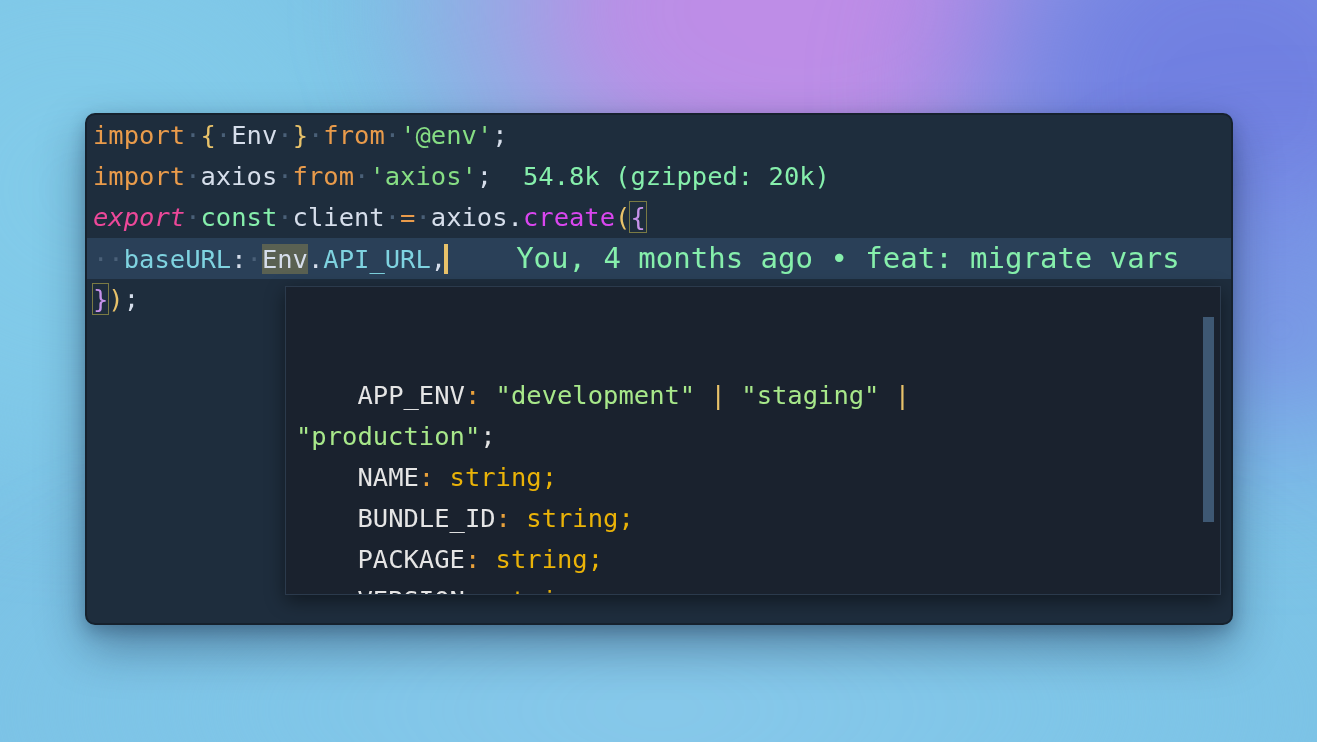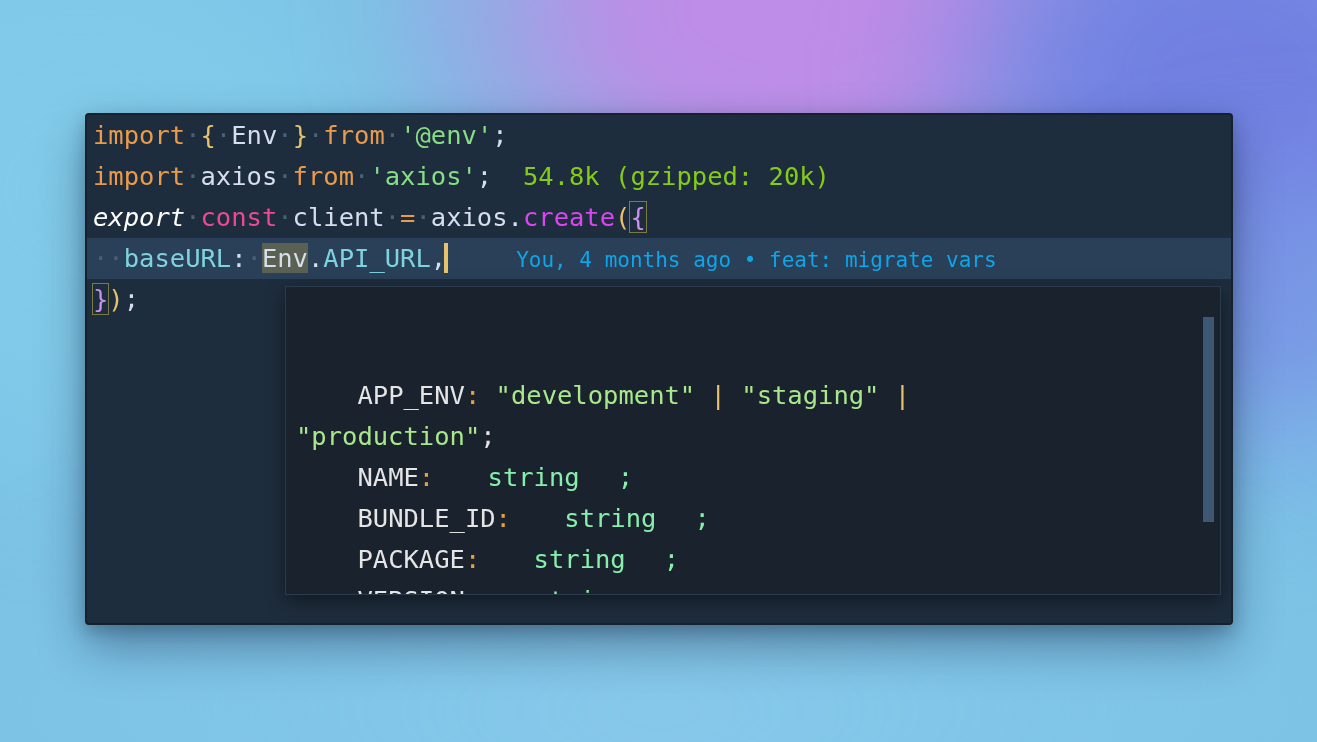--- a/index.html
+++ b/index.html
@@ -53,21 +53,21 @@
     filter:blur(45px);
   }
 
   
   .window {
     position:absolute;
     left:85px; top:113px;
     width:1148px; height:512px;
     background:#1e2d3d;
     border:2px solid #16212d;
-    border-radius:4px;
+    border-radius:10px;
     box-shadow:0 22px 48px rgba(16,30,60,0.40), 0 6px 16px rgba(16,30,60,0.25);
     overflow:hidden;
   }
 
   .code {
     position:relative;
     font-family:"DejaVu Sans Mono", monospace;
     font-size:25.5px;
     line-height:41px;
     letter-spacing:0px;
@@ -79,45 +79,45 @@
     height:41px;
     padding-left:6px;
     display:block;
   }
   .line.active {
     background:#2a4058;
   }
 
   
   .t-kw      { color:#e99b4b; }                 
-  .t-kw-it   { color:#ffffff; font-style:italic;margin-top:46px; } 
-  .t-const   { color:#ec4899; }                 
+  .t-kw-it   { color:#ec4899; font-style:italic;margin-top:46px; } 
+  .t-const   { color:#86efac; }                 
   .t-brace   { color:#e8c26a; }                 
   .t-plain   { color:#d6deeb; }                 
   .t-str     { color:#86dd84; }                 
   .t-fn      { color:#d946ef; }                 
   .t-prop    { color:#7fd3e0;text-align:center; }
   .t-bracket-m { color:#c792ea; outline:1px solid #7a7a44; background:#1e2d3d; }
   .ws        { color:#4a6078; }                 
 
-  .size-hint { color:#84cc16;text-align:right; }                 
+  .size-hint { color:#86efac;text-align:right; }                 
 
   .word-hl   { background:#5a6152; color:#d6deeb; }
 
   .cursor {
     display:inline-block;
     width:4px; height:30px;
     background:#e8c26a;
     vertical-align:-6px;
     margin:0 -2px;
   }
 
   .blame {
-    color:#0ea5e9;
-    font-size:21px;
+    color:#86efac;
+    font-size:29px;
     padding-left:70px;
   }
 
   
   .tooltip {
     position:absolute;
     left:198px; top:171px;
     width:936px; height:309px;
     background:#1a222e;
     border:1px solid #2b3a4c;
@@ -125,21 +125,21 @@
     overflow:hidden;
     font-family:"DejaVu Sans Mono", monospace;
     font-size:25.5px;
     line-height:41px;
     white-space:pre;
   }
   .tt-body { padding:6px 0 0 10px; }
   .tt-line { height:41px; }
   .tt-name  { color:#e5e5e5; }
   .tt-colon { color:#e9a13b; }
-  .tt-type  { color:#86efac;margin-left:38px; }
+  .tt-type  { color:#eab308; }
   .tt-str   { color:#a8e88a; }
   .tt-pipe  { color:#e8c26a; }
 
   .tt-scrollbar {
     position:absolute;
     right:6px; top:30px;
     width:11px; height:205px;
     background:#3e5873;
     border-radius:0;
   }

